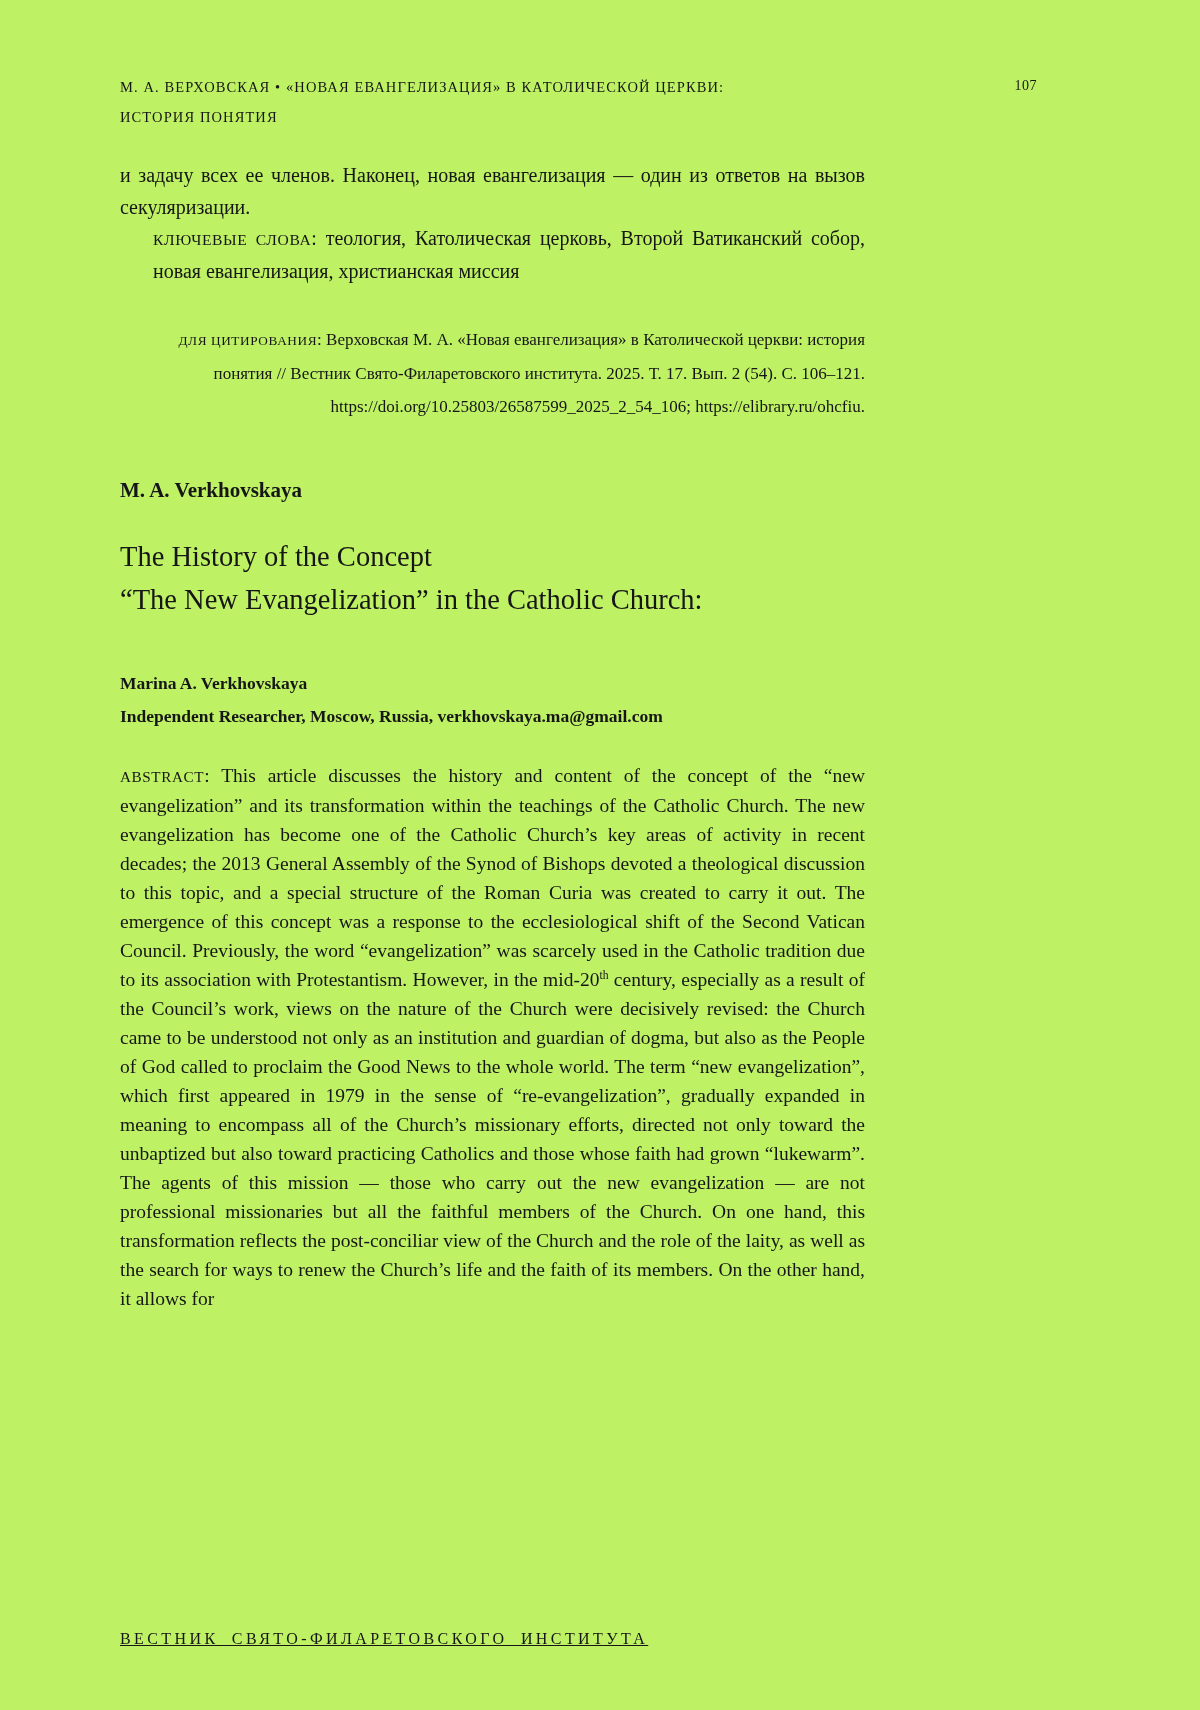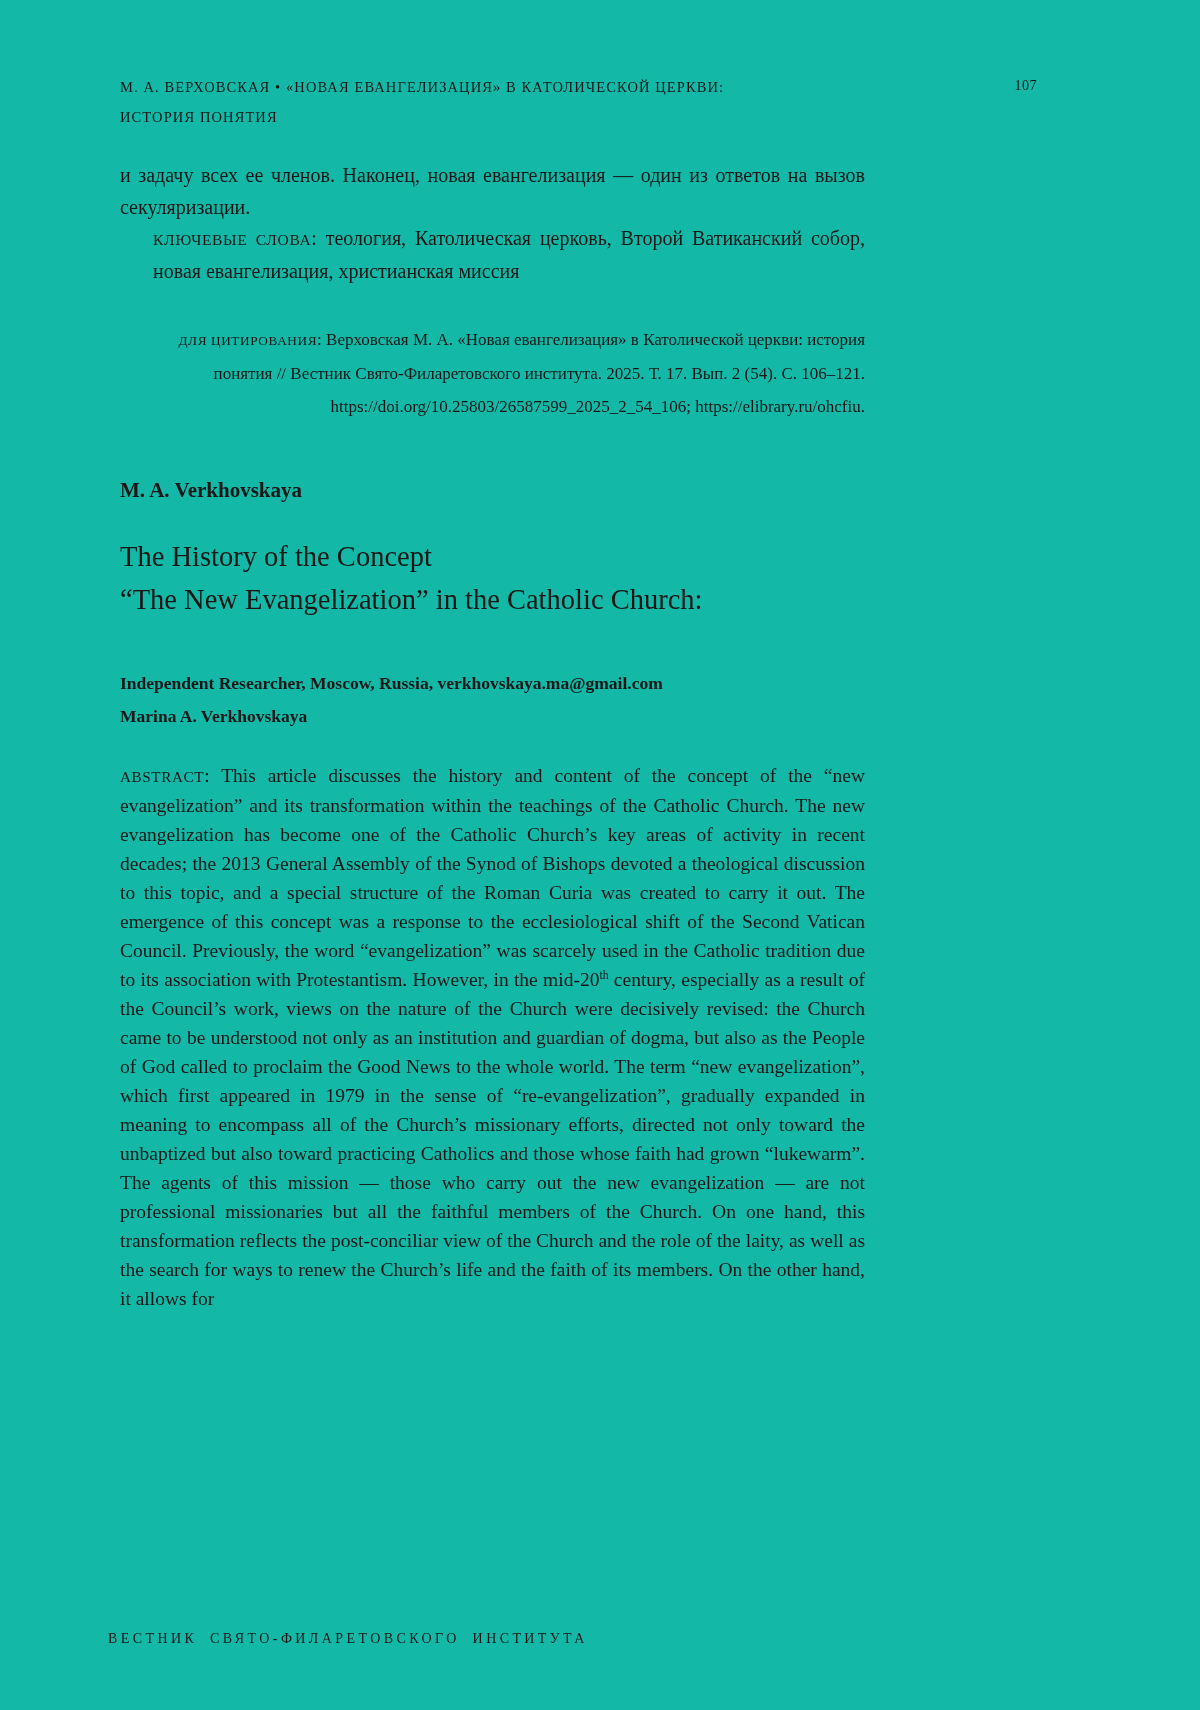--- a/index.html
+++ b/index.html
@@ -5,21 +5,21 @@
   * { margin: 0; padding: 0; box-sizing: border-box; }
   html, body { background: #ffffff; }
   body {
     font-family: "Liberation Serif", "DejaVu Serif", serif;
     color: #161616;
   }
   .page {
     position: relative;
     width: 1200px;
     height: 1710px;
-    background: #14b8a6;
+    background: #bef264;
     padding: 72px 120px 0 120px;
     overflow: hidden;
   }
   .running-head {
     display: flex;
     justify-content: space-between;
     align-items: flex-start;
     width: 917px;
   }
   .rh-lines {
@@ -83,26 +83,27 @@
     text-align: justify;
     font-family: Liberation Serif, serif;
   }
   .abstract sup {
     font-size: 0.6em;
     vertical-align: super;
     line-height: 0;
   }
   .footer {
     position: absolute;
-    left: 108px;
+    left: 120px;
     bottom: 56px;
-    font-size: 14px;
+    font-size: 16px;
     line-height: 31px;
     letter-spacing: 3.4px;
     word-spacing: 6px;
+    text-decoration: underline;
   }
   .footer .issue { letter-spacing: 3px; }
 </style>
 </head>
 <body>
 
 <div class="page">
 
   <header class="running-head">
     <div class="rh-lines">
@@ -121,22 +122,22 @@
     <p class="citation"><span class="sc-label">ДЛЯ ЦИТИРОВАНИЯ</span><span>: Верховская М. А. «Новая евангелизация» в Католической церкви: история понятия // Вестник Свято-Филаретовского института. 2025. Т. 17. Вып. 2 (54). С. 106–121. </span><span class="link">https://doi.org/10.25803/26587599_2025_2_54_106</span><span>; </span><span class="link">https://elibrary.ru/ohcfiu</span><span>.</span></p>
 
     <h2 class="author-heading">M. A. Verkhovskaya</h2>
 
     <h1 class="article-title">
         <span class="title-line">The History of the Concept</span>
         <span class="title-line">“The New Evangelization” in the Catholic Church:</span>
       </h1>
 
     <p class="author-info">
+        <span class="info-line">Marina A. Verkhovskaya</span>
         <span class="info-line"><span>Independent Researcher, Moscow, Russia, </span><span>verkhovskaya.ma@gmail.com</span></span>
-        <span class="info-line">Marina A. Verkhovskaya</span>
       </p>
 
     <p class="abstract"><span class="sc-label">ABSTRACT</span><span>: This article discusses the history and content of the concept of the “new evangelization” and its transformation within the teachings of the Catholic Church. The new evangelization has become one of the Catholic Church’s key areas of activity in recent decades; the 2013 General Assembly of the Synod of Bishops devoted a theological discussion to this topic, and a special structure of the Roman Curia was created to carry it out. The emergence of this concept was a response to the ecclesiological shift of the Second Vatican Council. Previously, the word “evangelization” was scarcely used in the Catholic tradition due to its association with Protestantism. However, in the mid-20</span><sup>th</sup><span> century, especially as a result of the Council’s work, views on the nature of the Church were decisively revised: the Church came to be understood not only as an institution and guardian of dogma, but also as the People of God called to proclaim the Good News to the whole world. The term “new evangelization”, which first appeared in 1979 in the sense of “re-evangelization”, gradually expanded in meaning to encompass all of the Church’s missionary efforts, directed not only toward the unbaptized but also toward practicing Catholics and those whose faith had grown “lukewarm”. The agents of this mission — those who carry out the new evangelization — are not professional missionaries but all the faithful members of the Church. On one hand, this transformation reflects the post-conciliar view of the Church and the role of the laity, as well as the search for ways to renew the Church’s life and the faith of its members. On the other hand, it allows for</span></p>
 
   </main>
 
   <footer class="footer">
     <div>ВЕСТНИК СВЯТО-ФИЛАРЕТОВСКОГО ИНСТИТУТА</div>
   </footer>
 

